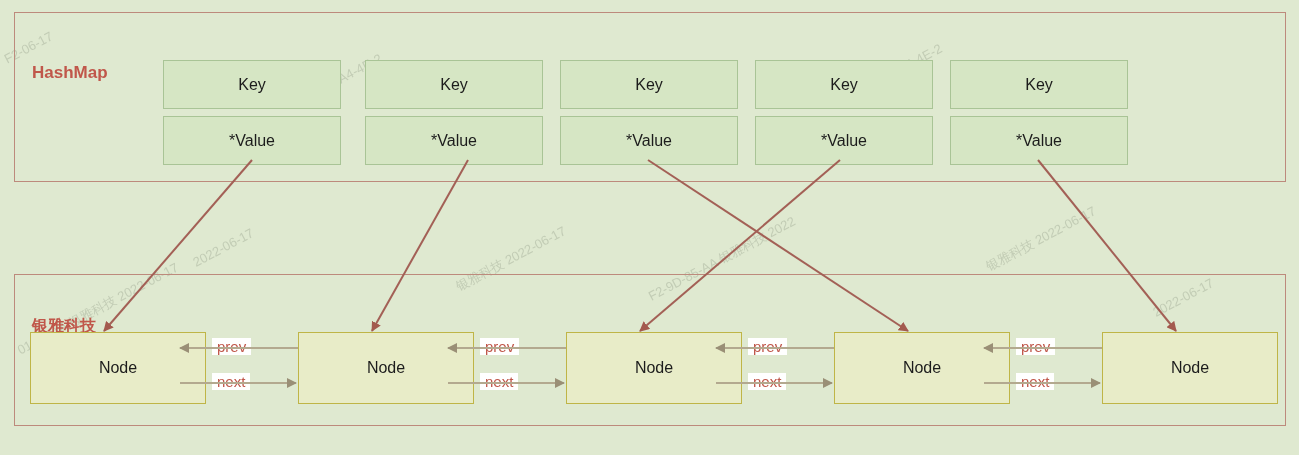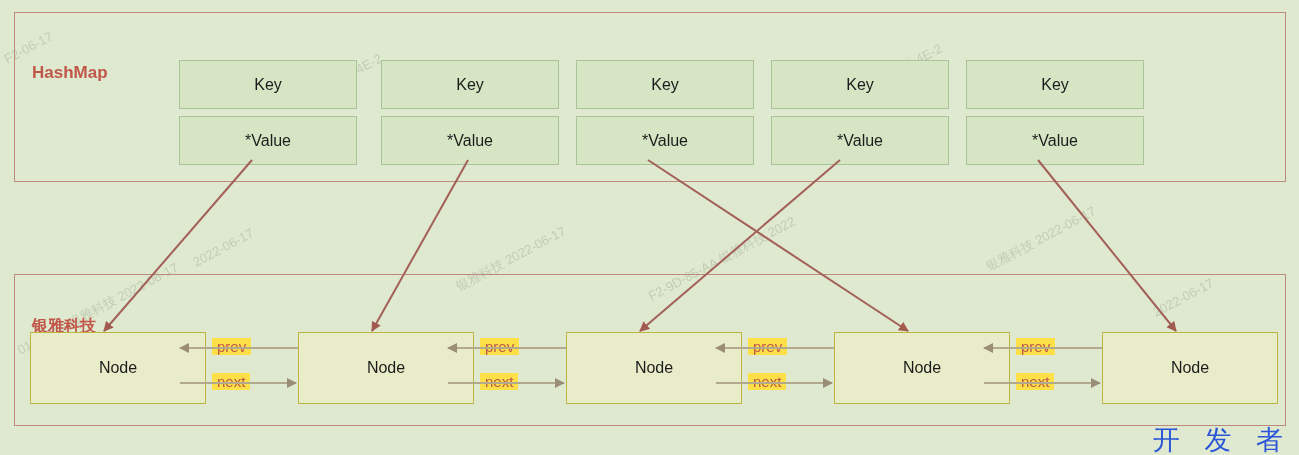--- a/index.html
+++ b/index.html
@@ -53,21 +53,20 @@
     top: 280px;
     font-size: 16px;
   }
 
   
   .kv-entry {
     position: absolute;
     top: 60px;
     width: 178px;
     height: 100px;
-    margin-left: 16px;
   }
   .kv-cell {
     position: absolute;
     left: 0;
     width: 178px;
     height: 49px;
     box-sizing: border-box;
     border: 1px solid #a9c496;
     background: #d6e6c4;
     display: flex;
@@ -93,21 +92,21 @@
     justify-content: center;
     font-size: 16px;
     color: #1c1c1c;
   }
 
   
   .link-label {
     position: absolute;
     font-size: 15px;
     color: #c0574a;
-    background: #fde047;
+    background: #ffffff;
     padding: 0 5px;
     white-space: nowrap;
   }
   .lbl-prev { top: 338px; }
   .lbl-next { top: 373px; }
 
   
   #arrow-layer {
     position: absolute;
     left: 0;
@@ -238,16 +237,15 @@
 
     <g>
       <line x1="180" y1="383" x2="296" y2="383" stroke="#b3a98f" stroke-width="2" marker-end="url(#arrowGray)"></line>
       <line x1="448" y1="383" x2="564" y2="383" stroke="#b3a98f" stroke-width="2" marker-end="url(#arrowGray)"></line>
       <line x1="716" y1="383" x2="832" y2="383" stroke="#b3a98f" stroke-width="2" marker-end="url(#arrowGray)"></line>
       <line x1="984" y1="383" x2="1100" y2="383" stroke="#b3a98f" stroke-width="2" marker-end="url(#arrowGray)"></line>
     </g>
   </svg>
 
   <div id="watermark">
-    <span class="wm-cn">开 发 者</span>
   </div>
 
 </div>
 
 </body></html>

